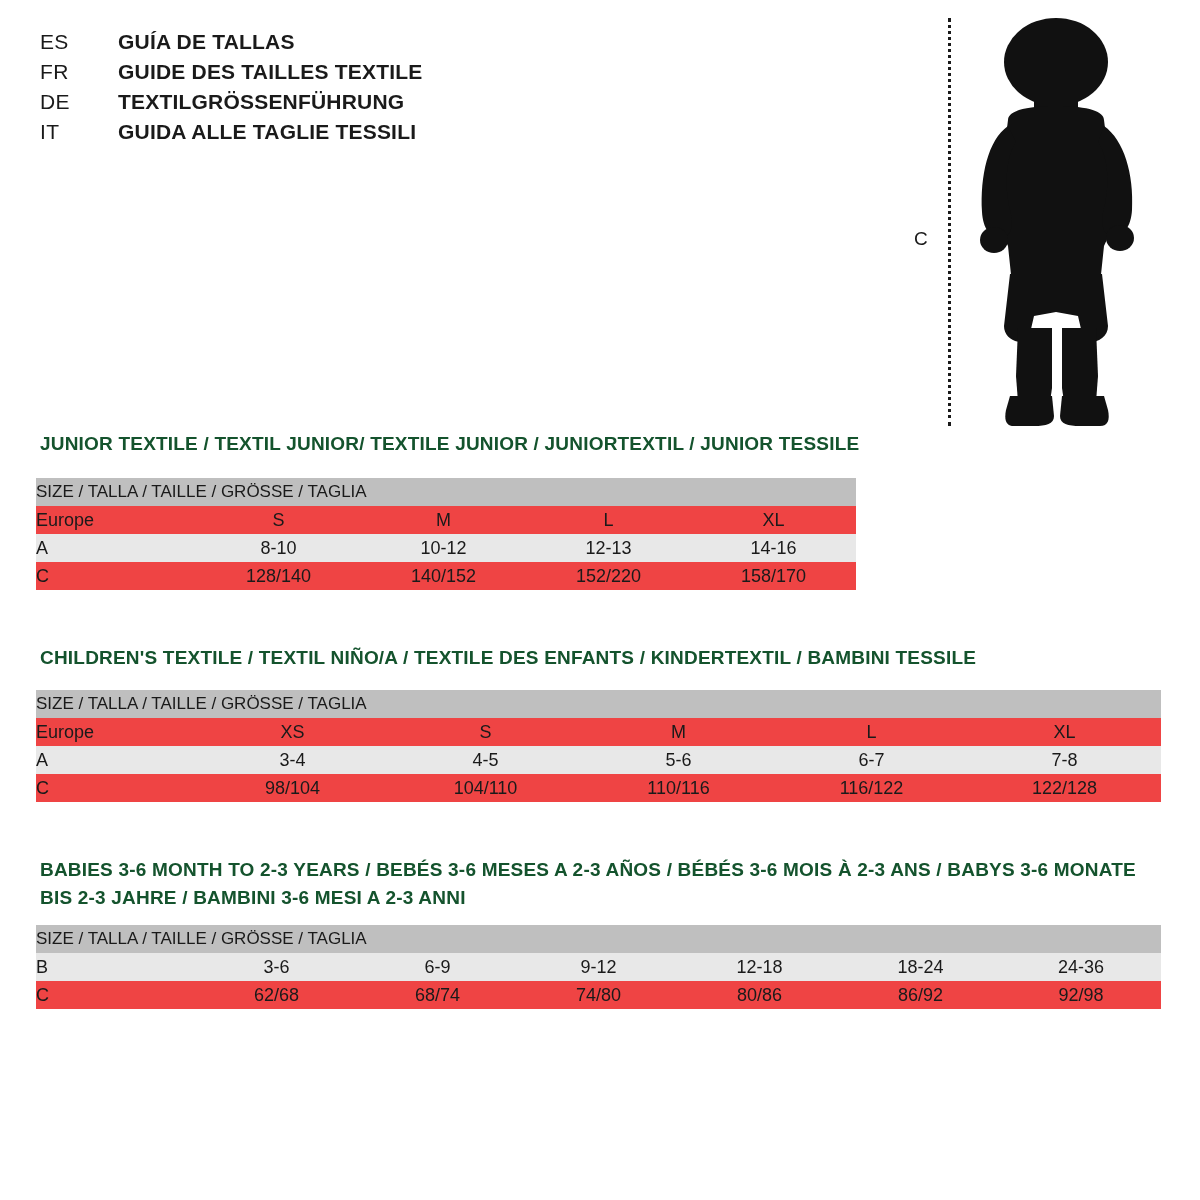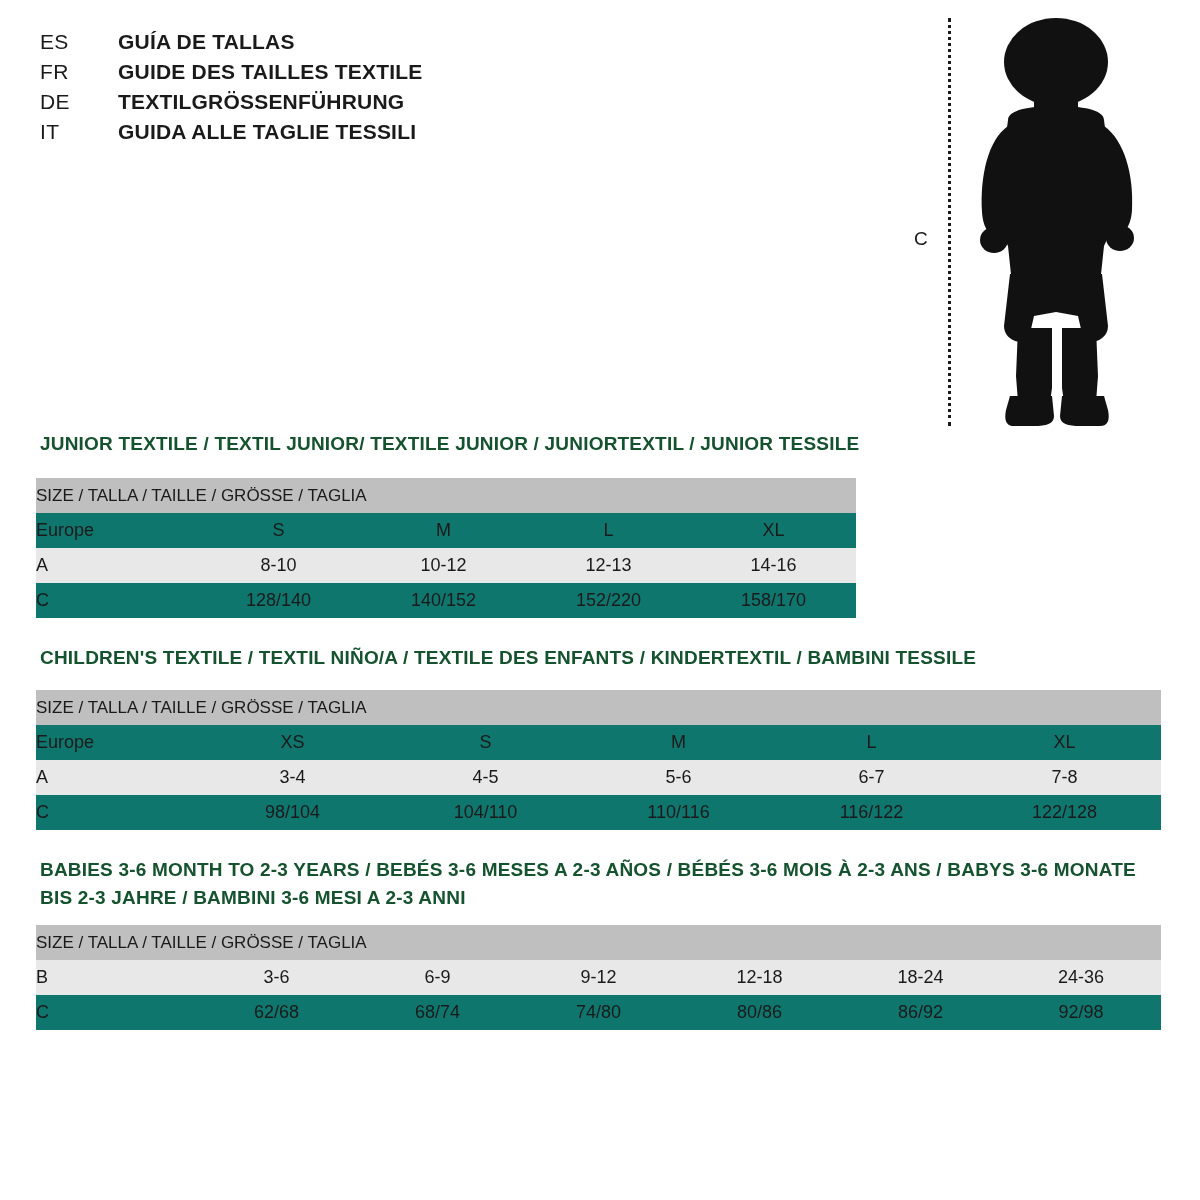--- a/index.html
+++ b/index.html
@@ -82,39 +82,39 @@
   table.size-table {
     position: absolute;
     left: 36px;
     border-collapse: collapse;
     font-size: 18px;
   }
   table.size-table td, table.size-table th {
     padding: 0;
     font-weight: 400;
     color: #1a1a1a;
-    height: 35px;
+    height: 28px;
     vertical-align: middle;
   }
   .band {
     background: #bfbfbf;
     height: 28px;
   }
   .band td {
     font-size: 17px;
     padding-left: 8px;
     height: 28px;
     color: #1a1a1a;
   }
   .row-head {
     padding-left: 8px;
     text-align: left;
   }
   .row-alt { background: #e8e8e8; }
-  .row-white { background: #0f766e; }
+  .row-white { background: #ef4444; }
   .cell { text-align: center; }
 
   
   .legend {
     position: absolute;
     left: 40px;
     font-size: 18px;
     letter-spacing: 0.2px;
     color: #1a1a1a;
   }

